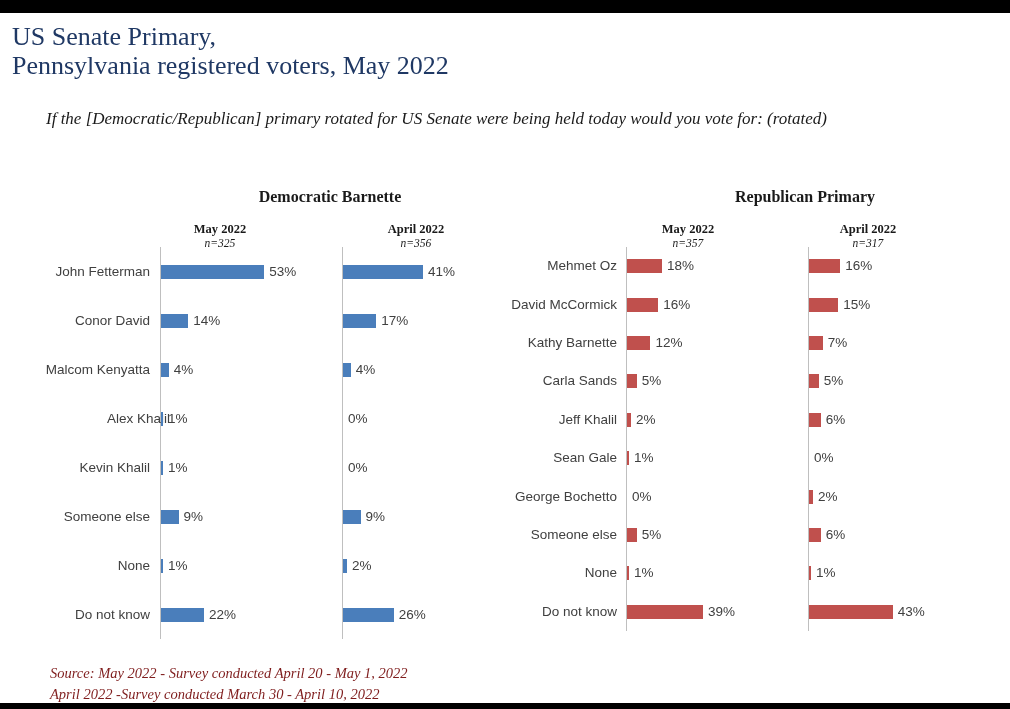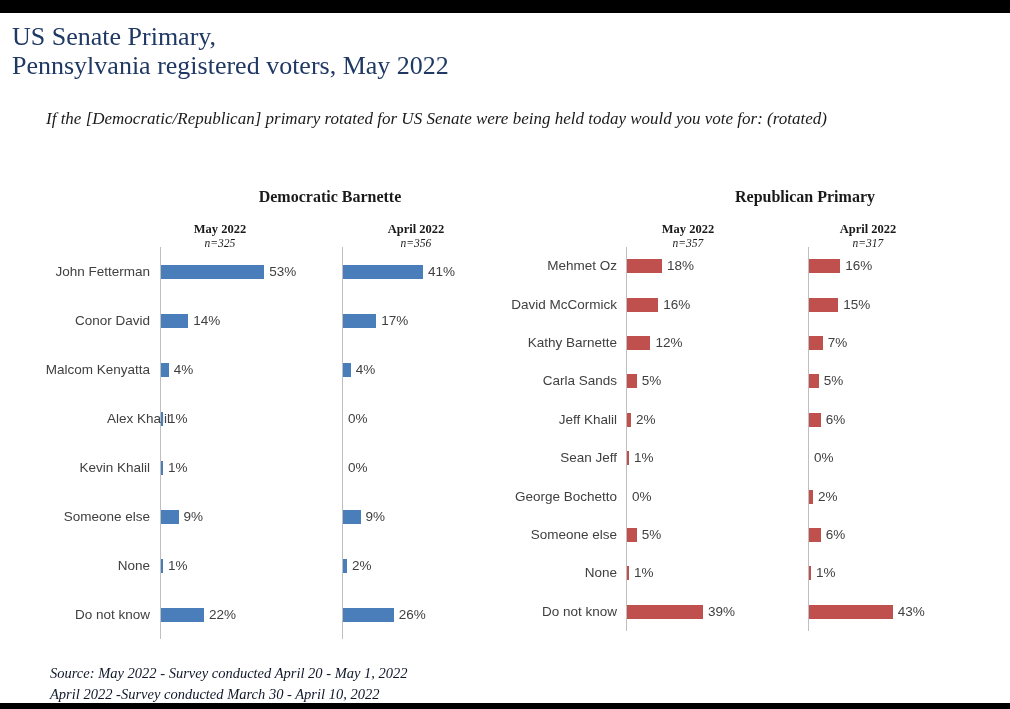--- a/index.html
+++ b/index.html
@@ -103,21 +103,21 @@
   }
   .source {
     position: absolute;
     left: 50px;
     top: 663px;
     width: 900px;
     font-family: "Liberation Serif", serif;
     font-style: italic;
     font-size: 14.5px;
     line-height: 21px;
-    color: #0f172a;
+    color: #7f1d1d;
     white-space: pre-line;
   }
   .bottombar {
     position: absolute;
     left: 0;
     bottom: 0;
     width: 1010px;
     height: 6px;
     background: #000000;
   }
@@ -219,21 +219,21 @@
 <div class="cat-label" style="left: 417px; top: 362.4px; width: 200px;">Carla Sands</div>
 <div class="bar rep" style="left: 627px; top: 374.4px; width: 9.75px;"></div>
 <div class="val" style="left: 641.75px; top: 362.4px;">5%</div>
 <div class="bar rep" style="left: 809px; top: 374.4px; width: 9.75px;"></div>
 <div class="val" style="left: 823.75px; top: 362.4px;">5%</div>
 <div class="cat-label" style="left: 417px; top: 400.8px; width: 200px;">Jeff Khalil</div>
 <div class="bar rep" style="left: 627px; top: 412.8px; width: 3.9px;"></div>
 <div class="val" style="left: 635.9px; top: 400.8px;">2%</div>
 <div class="bar rep" style="left: 809px; top: 412.8px; width: 11.7px;"></div>
 <div class="val" style="left: 825.7px; top: 400.8px;">6%</div>
-<div class="cat-label" style="left: 417px; top: 439.2px; width: 200px;">Sean Jeff</div>
+<div class="cat-label" style="left: 417px; top: 439.2px; width: 200px;">Sean Gale</div>
 <div class="bar rep" style="left: 627px; top: 451.2px; width: 1.95px;"></div>
 <div class="val" style="left: 633.95px; top: 439.2px;">1%</div>
 <div class="val" style="left: 814px; top: 439.2px;">0%</div>
 <div class="cat-label" style="left: 417px; top: 477.6px; width: 200px;">George Bochetto</div>
 <div class="val" style="left: 632px; top: 477.6px;">0%</div>
 <div class="bar rep" style="left: 809px; top: 489.6px; width: 3.9px;"></div>
 <div class="val" style="left: 817.9px; top: 477.6px;">2%</div>
 <div class="cat-label" style="left: 417px; top: 516px; width: 200px;">Someone else</div>
 <div class="bar rep" style="left: 627px; top: 528px; width: 9.75px;"></div>
 <div class="val" style="left: 641.75px; top: 516px;">5%</div>

